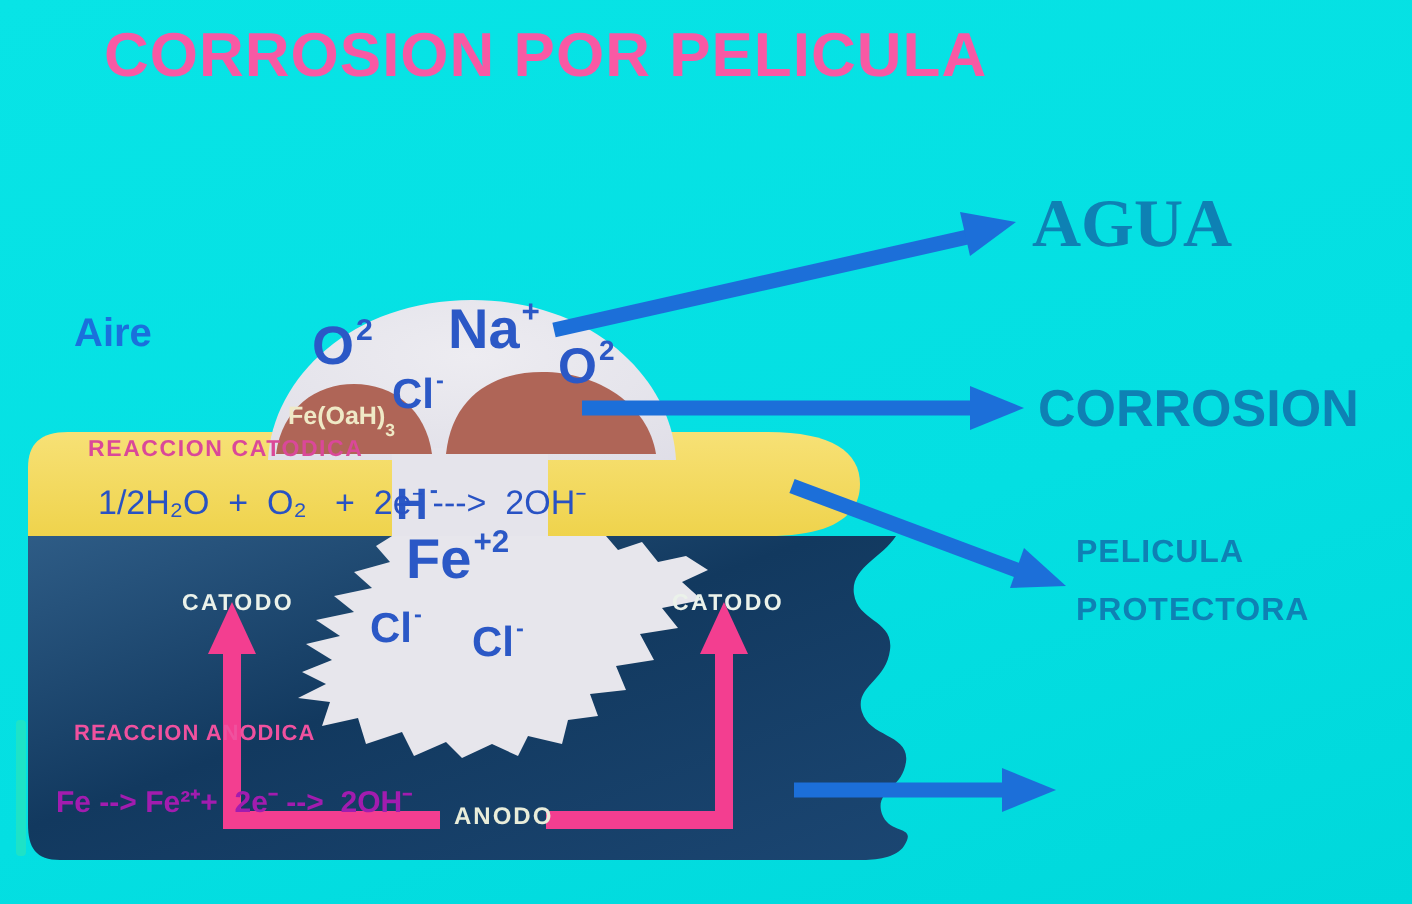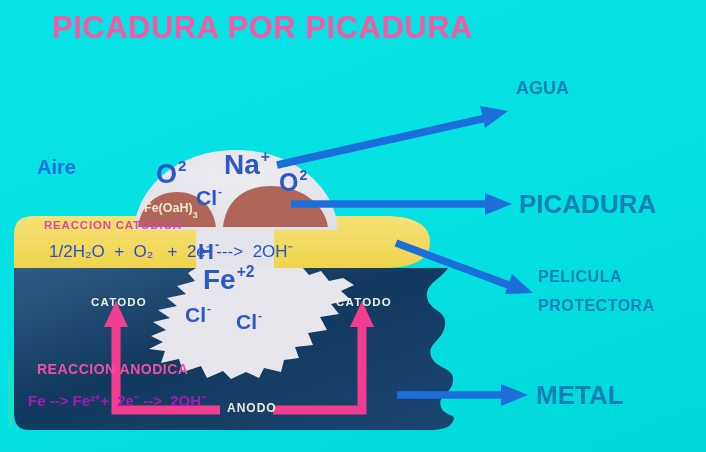--- a/index.html
+++ b/index.html
@@ -10,25 +10,25 @@
   }
   .scene{position:relative;width:706px;height:452px;}
   .scene svg{position:absolute;left:0;top:0;}
   .txt{position:absolute;white-space:pre;}
   #title{left:52px;top:10px;font-size:31px;font-weight:800;color:#F859A4;letter-spacing:.5px;}
   #aire{left:37px;top:140px;font-size:20px;font-weight:800;color:#1A70DC;margin-top:16px;}
   #reac-cat{left:44px;top:219px;font-size:11.5px;font-weight:700;color:#DA4899;letter-spacing:.8px;}
   #eq-cat{left:17px;top:239px;font-size:17px;font-weight:400;color:#2852C4;margin-left:32px;}
   #catodo-left{left:91px;top:296px;font-size:11.5px;font-weight:700;color:#EBF2EA;letter-spacing:1.2px;}
   #catodo-right{left:336px;top:296px;font-size:11.5px;font-weight:700;color:#EBF2EA;letter-spacing:1.2px;}
-  #reac-ano{left:37px;top:361px;font-size:14px;font-weight:700;color:#F0519E;letter-spacing:.5px;}
+  #reac-ano{left:37px;top:361px;font-size:11px;font-weight:700;color:#F0519E;letter-spacing:.5px;}
   #eq-ano{left:28px;top:390px;font-size:15px;font-weight:700;color:#a21caf;}
   #anodo{left:227px;top:401px;font-size:12px;font-weight:700;color:#E9EDDA;letter-spacing:1px;}
   .callout{color:#0E81B4;font-weight:800;}
-  #agua{left:516px;top:78px;font-size:18px;}
+  #agua{left:516px;top:94px;font-size:34px;font-family:Liberation Serif, serif;}
   #corrosion{left:519px;top:189px;font-size:26px;}
   #pelicula1{left:538px;top:268px;font-size:16px;letter-spacing:.5px;}
   #pelicula2{left:538px;top:297px;font-size:16px;letter-spacing:.5px;}
   #metal-label{left:536px;top:380px;font-size:26px;}
   .ion{position:absolute;color:#2B58C6;font-weight:800;line-height:1;}
   .ion sup{font-size:56%;position:relative;top:-.15em;left:1px;font-weight:800;}
   #ion-o2-left{left:156px;top:160px;font-size:27px;}
   #ion-na{left:224px;top:151px;font-size:28px;}
   #ion-cl-top{left:196px;top:187px;font-size:21px;}
   #ion-o2-right{left:279px;top:170px;font-size:25px;}
@@ -100,21 +100,21 @@
     <g stroke="#F33E90" stroke-width="9" fill="none" stroke-linejoin="miter">
       <polyline points="220,410 116,410 116,324"></polyline>
       <polyline points="273,410 362,410 362,324"></polyline>
     </g>
     <g fill="#F33E90">
       <polygon points="104,327 128,327 116,301"></polygon>
       <polygon points="350,327 374,327 362,301"></polygon>
     </g>
   </svg>
 
-  <div class="txt" id="title">PICADURA POR PICADURA</div>
+  <div class="txt" id="title">CORROSION POR PELICULA</div>
   <div class="txt" id="aire">Aire</div>
 
   <div class="ion" id="ion-o2-left"><span>O</span><sup>2</sup></div>
   <div class="ion" id="ion-na"><span>Na</span><sup>+</sup></div>
   <div class="ion" id="ion-cl-top"><span>Cl</span><sup>-</sup></div>
   <div class="ion" id="ion-o2-right"><span>O</span><sup>2</sup></div>
   <div class="ion" id="ion-h"><span>H</span><sup>-</sup></div>
   <div class="ion" id="ion-fe"><span>Fe</span><sup>+2</sup></div>
   <div class="ion" id="ion-cl-mid"><span>Cl</span><sup>-</sup></div>
   <div class="ion" id="ion-cl-bot"><span>Cl</span><sup>-</sup></div>
@@ -123,18 +123,17 @@
   <div class="txt" id="reac-cat">REACCION CATODICA</div>
   <div class="txt" id="eq-cat">1/2H₂O  +  O₂   +  2e⁻ ---&gt;  2OH⁻</div>
   <div class="txt" id="reac-ano">REACCION ANODICA</div>
   <div class="txt" id="eq-ano">Fe --&gt; Fe²⁺+  2e⁻ --&gt;  2OH⁻</div>
 
   <div class="txt" id="catodo-left">CATODO</div>
   <div class="txt" id="catodo-right">CATODO</div>
   <div class="txt" id="anodo">ANODO</div>
 
   <div class="txt callout" id="agua">AGUA</div>
-  <div class="txt callout" id="corrosion">PICADURA</div>
+  <div class="txt callout" id="corrosion">CORROSION</div>
   <div class="txt callout" id="pelicula1">PELICULA</div>
   <div class="txt callout" id="pelicula2">PROTECTORA</div>
-  <div class="txt callout" id="metal-label">METAL</div>
 
 </div>
 
 </body></html>

